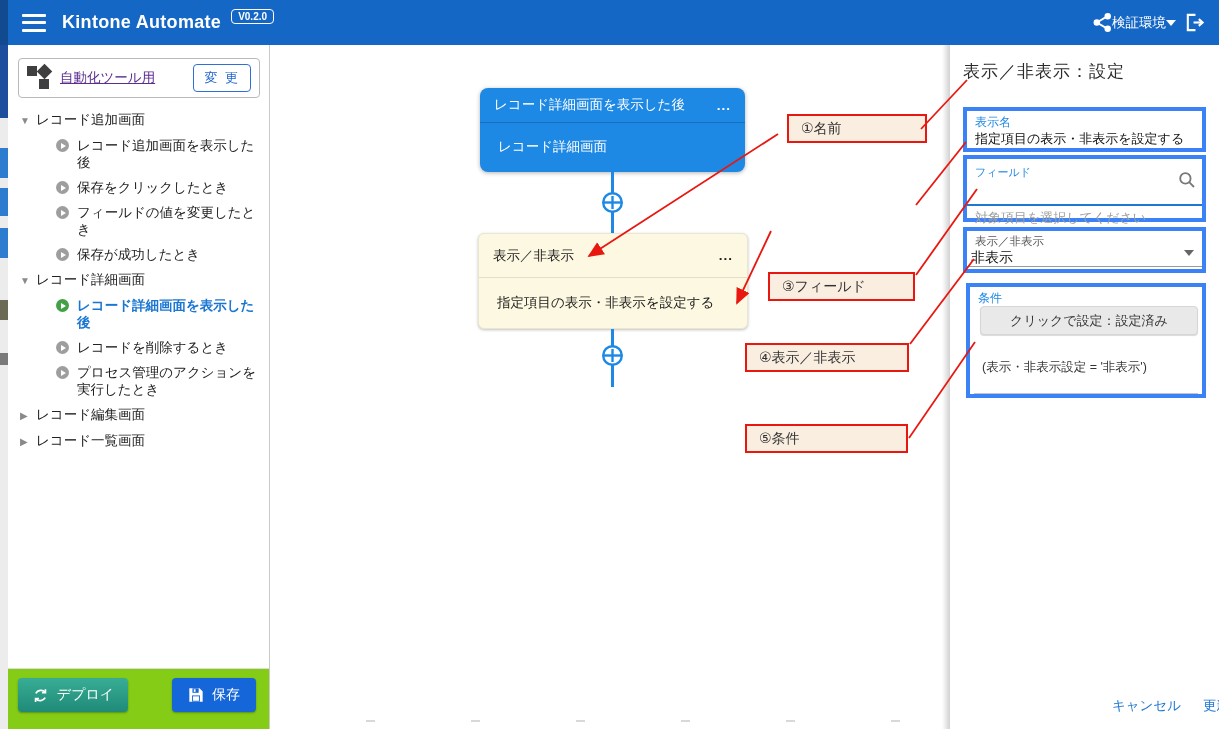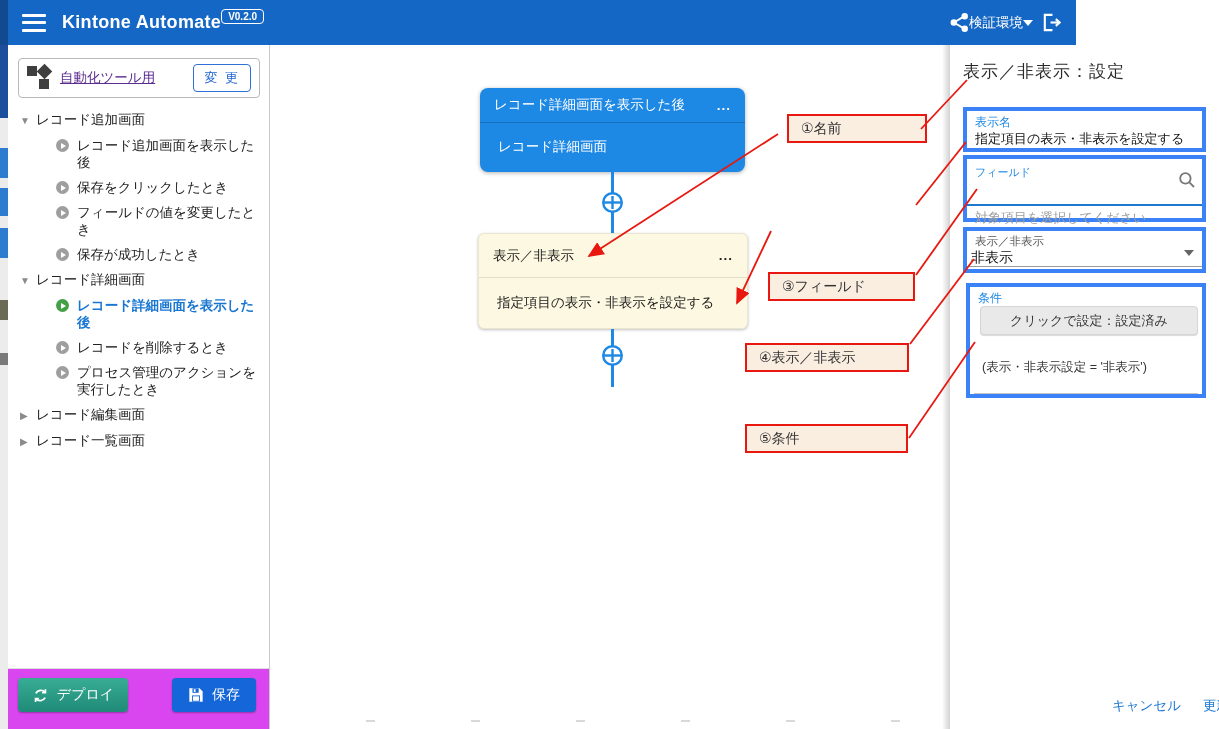--- a/index.html
+++ b/index.html
@@ -1,27 +1,27 @@
 <!DOCTYPE html>
 <html><head>
 <meta charset="utf-8">
 <style>
   * { margin:0; padding:0; box-sizing:border-box; }
   html,body { width:1219px; height:729px; overflow:hidden; background:#fff;
     font-family:"Liberation Sans","DejaVu Sans",sans-serif; }
   .app { position:relative; width:1219px; height:729px; background:#fff; }
 
   
-  .header { position:absolute; left:0; top:0; width:1076px; height:45px;
+  .header { position:absolute; left:0; top:0; width:1219px; height:45px;
     background:#1567c5; display:flex; align-items:center; z-index:5; }
   .header-left-dark { position:absolute; left:0; top:0; width:8px; height:45px; background:#12folk478f; background:#124a8f; }
   .hamburger { width:24px; height:18px; margin-left:22px; display:flex; flex-direction:column; justify-content:space-between; cursor:pointer; }
   .hamburger span { display:block; height:3px; background:#fff; border-radius:1px; }
   .app-title { color:#fff; font-size:18px; font-weight:bold; margin-left:16px; letter-spacing:.3px; }
-  .version-badge { margin-top:-12px; color:#fff; border:1.5px solid #fff;
+  .version-badge { margin-left:10px; margin-top:-12px; color:#fff; border:1.5px solid #fff;
     border-radius:4px; font-size:10px; font-weight:bold; padding:1px 6px; }
   .header-right { position:absolute; right:14px; top:0; height:45px; display:flex; align-items:center; }
   .env-label { color:#fff; font-size:13.5px; }
   .caret-down { width:0; height:0; border-left:5px solid transparent; border-right:5px solid transparent; border-top:6px solid #fff; }
   .hdr-icon { display:flex; align-items:center; }
 
   
   .edge-strip { position:absolute; left:0; top:45px; width:8px; height:684px; background:#ececec; }
   .edge-strip .seg { position:absolute; left:0; width:8px; }
 
@@ -43,21 +43,21 @@
   .tree-parent { display:flex; align-items:center; gap:6px; padding:4px 0 4px 12px; cursor:pointer; }
   .tw { color:#8a8a8a; font-size:10px; width:10px; flex-shrink:0; }
   .tree-child { display:flex; align-items:flex-start; gap:8px; padding:4px 6px 4px 48px; cursor:pointer; line-height:17px; }
   .play-icon { width:13px; height:13px; border-radius:50%; background:#9e9e9e; flex-shrink:0; position:relative; margin-top:2px; }
   .play-icon::after { content:""; position:absolute; left:5px; top:3.5px; width:0; height:0;
     border-left:5px solid #fff; border-top:3px solid transparent; border-bottom:3px solid transparent; }
   .tree-child.selected { color:#1976d2; font-weight:bold; }
   .tree-child.selected .play-icon { background:#43a047; }
 
   .sidebar-footer { position:absolute; left:0; bottom:0; width:100%; height:61px;
-    background:#d946ef; border-top:1px solid #ddd; }
+    background:#84cc16; border-top:1px solid #ddd; }
   .deploy-btn { position:absolute; left:10px; top:9px; width:110px; height:34px; border:none; border-radius:4px;
     background:linear-gradient(#38ad94,#1f8a78); color:#fff; font-size:14px; cursor:pointer;
     display:flex; align-items:center; justify-content:center; gap:8px; box-shadow:0 1px 2px rgba(0,0,0,.3); }
   .save-btn { position:absolute; left:164px; top:9px; width:84px; height:34px; border:none; border-radius:4px;
     background:#1566d8; color:#fff; font-size:14px; cursor:pointer;
     display:flex; align-items:center; justify-content:center; gap:8px; box-shadow:0 1px 2px rgba(0,0,0,.3); }
 
   
   .canvas { position:absolute; left:271px; top:45px; width:679px; height:684px; background:#fff; }
   .node { position:absolute; border-radius:8px; }

